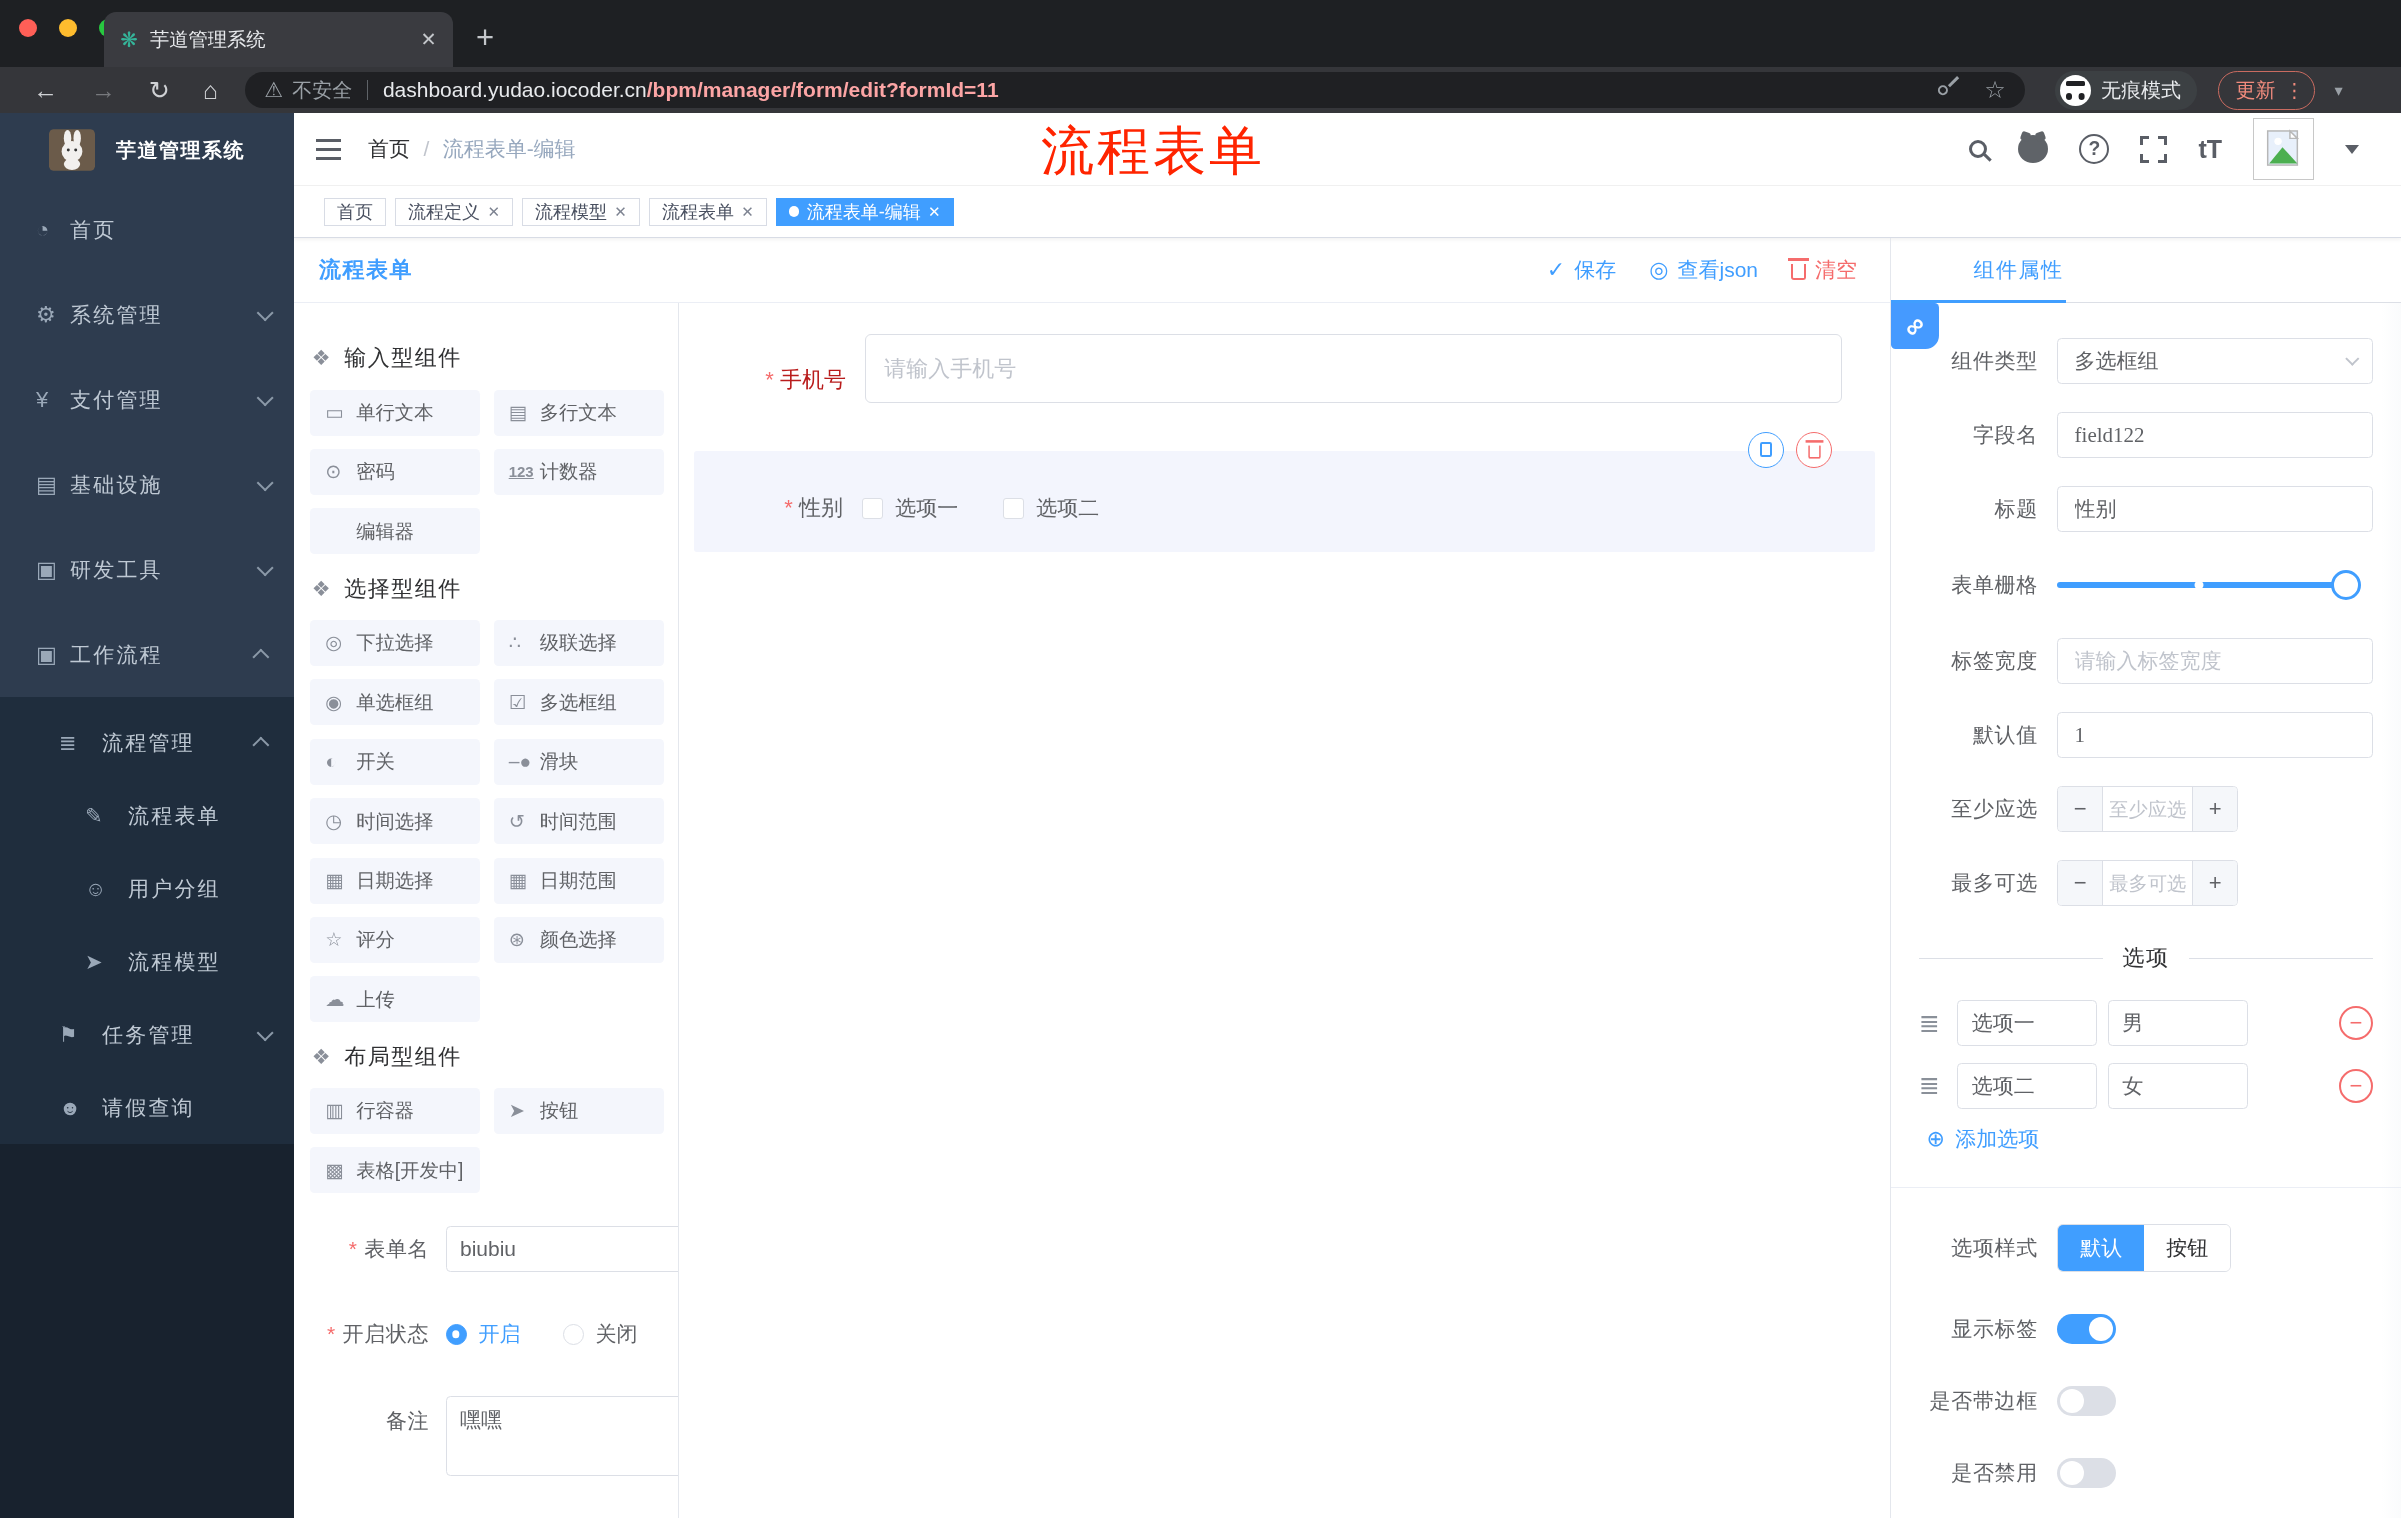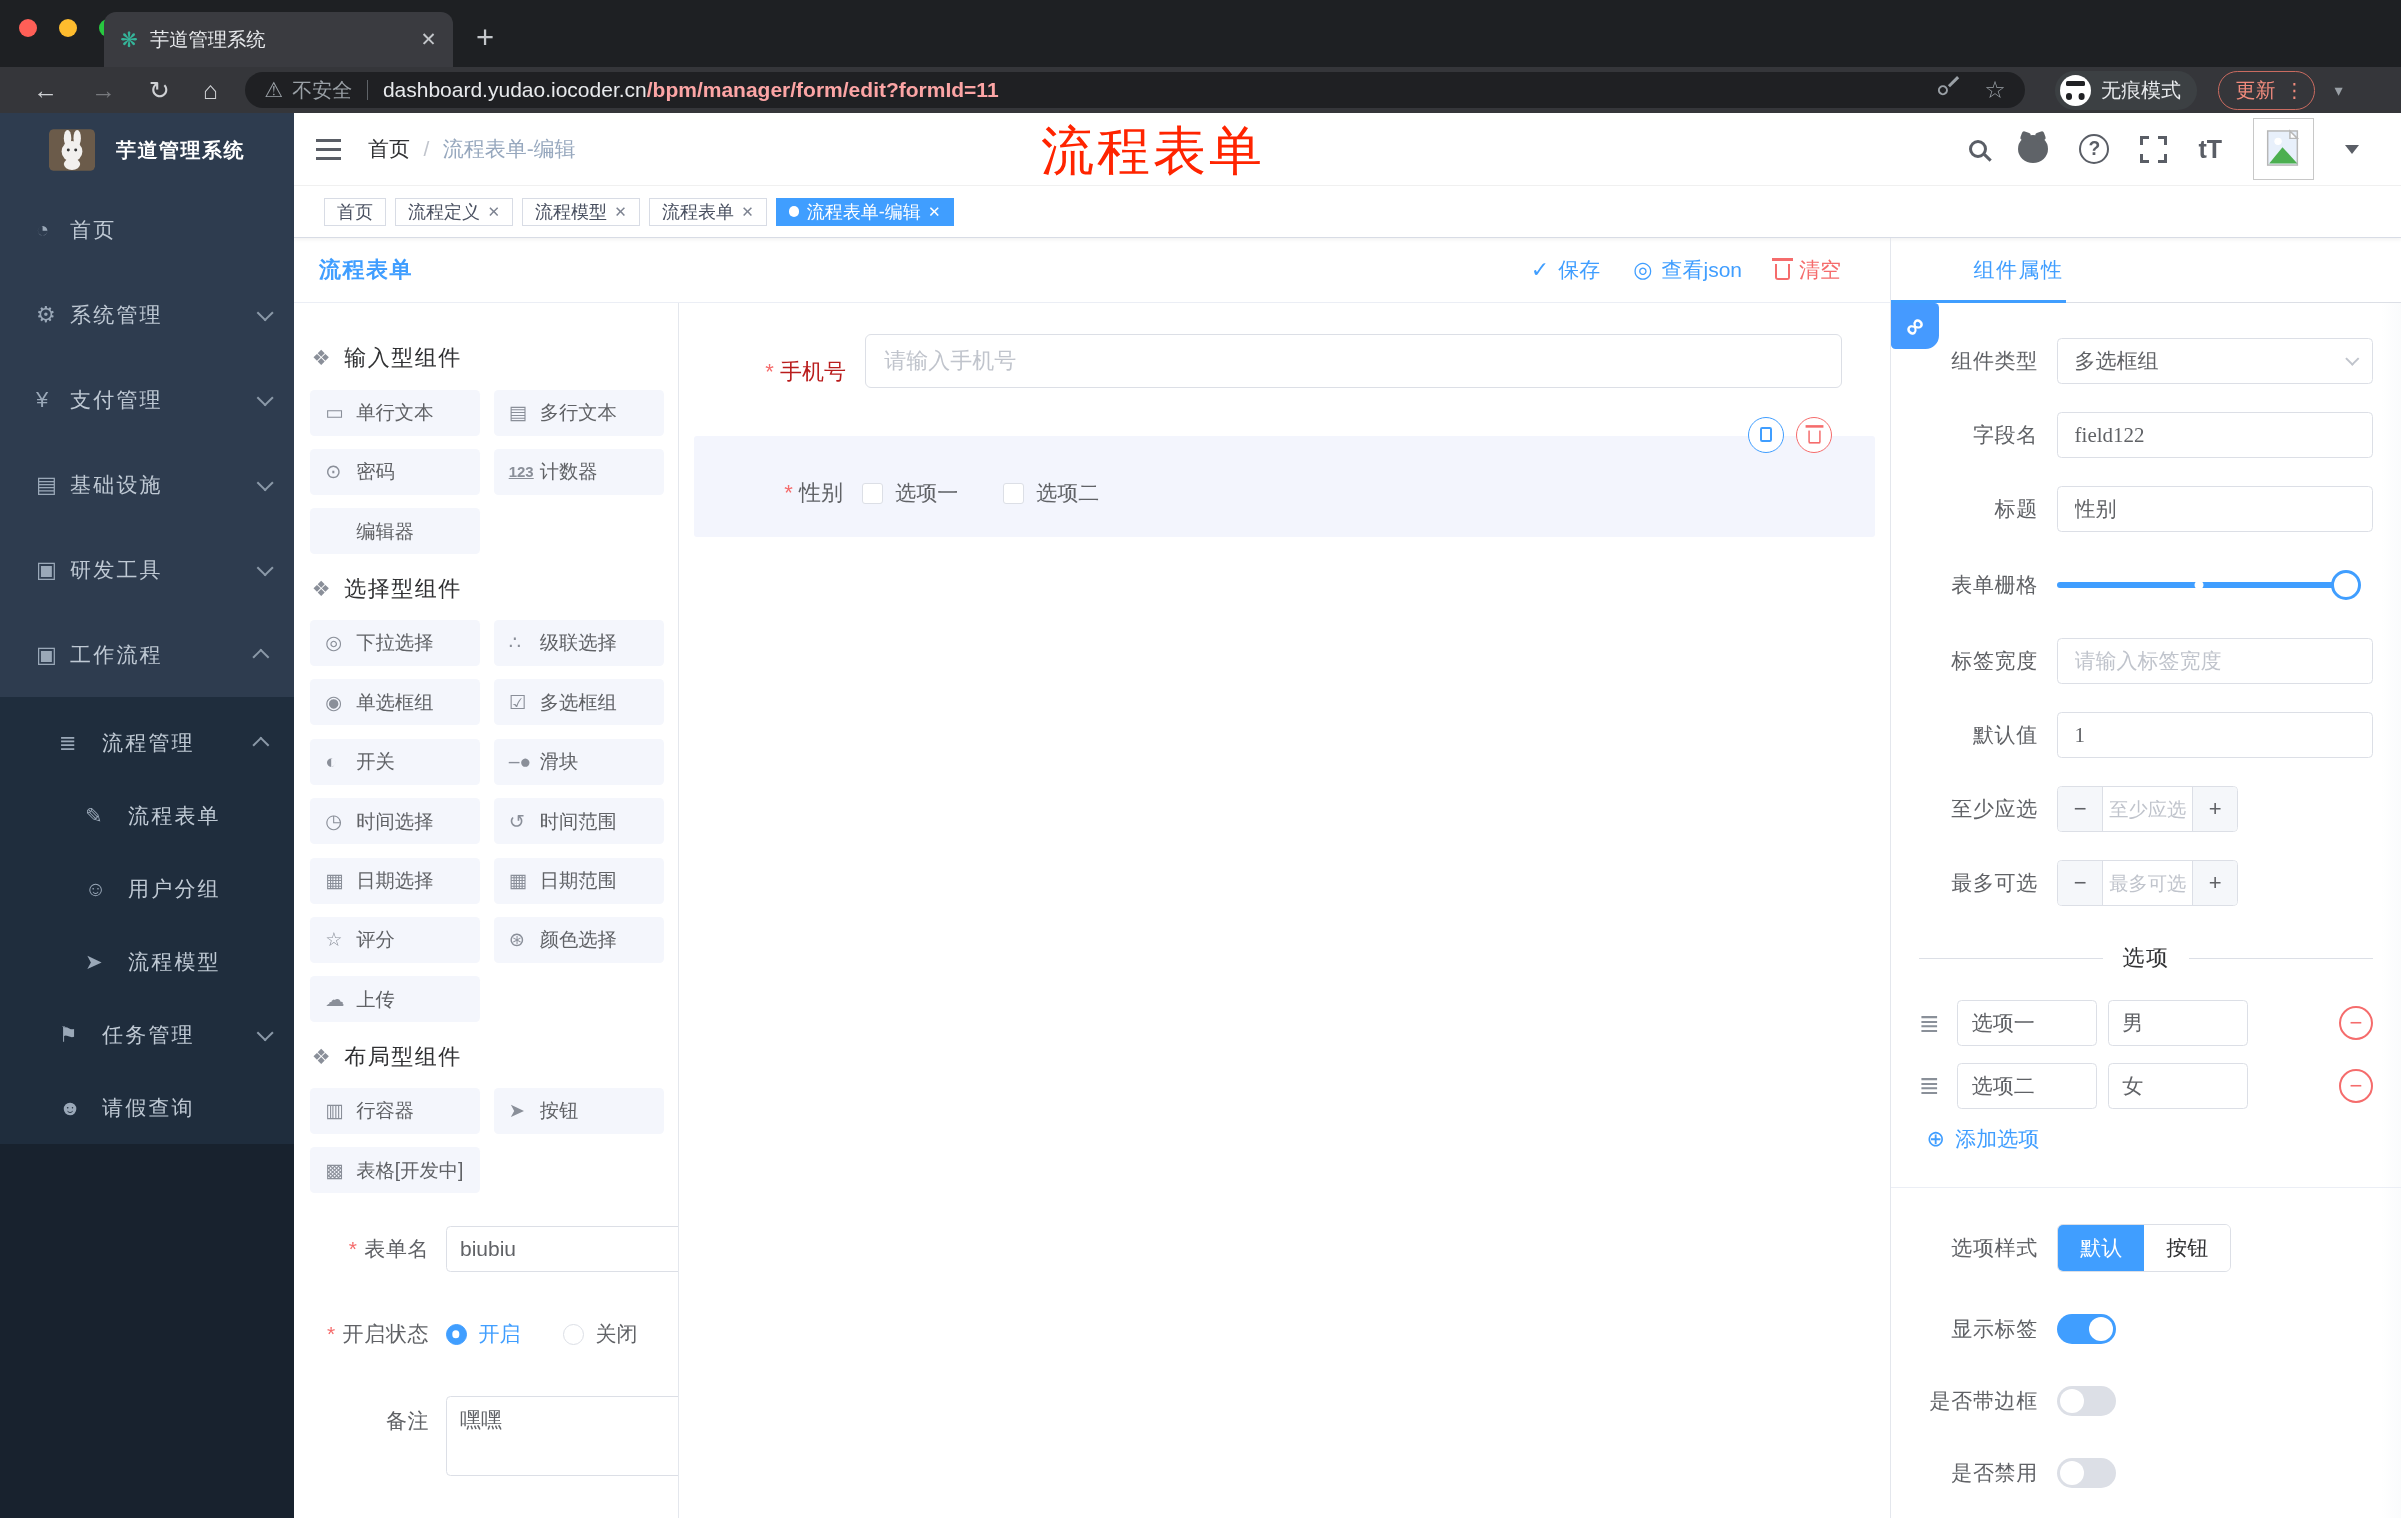--- a/index.html
+++ b/index.html
@@ -112,21 +112,21 @@
   .tag .x::before { content:"✕"; }
   .tag.active { background:#409eff; border-color:#409eff; color:#fff; }
   .tag.active .x { color:#fff; }
   .tag .dot { width:10.4px; height:10.4px; border-radius:50%; background:#fff; margin-right:7.4px; }
 
   
   .content { flex:1; display:flex; min-height:0; }
   .work { width:1597px; flex:none; display:flex; flex-direction:column; border-right:0.7px solid #e4e7ed; }
   .work-header { height:65px; flex:none; display:flex; align-items:center; border-bottom:0.7px solid #ebeef5; }
   .doc-title { color:#409eff; font-size:22px; font-weight:600; margin-left:25px; letter-spacing:1.5px; }
-  .wh-toolbar { margin-left:auto; display:flex; align-items:center; gap:33px; margin-right:49px; }
+  .wh-toolbar { margin-left:auto; display:flex; align-items:center; gap:33px; margin-right:33px; }
   .tb-btn { display:flex; align-items:center; gap:9px; font-size:21px; }
   .tb-btn.blue { color:#409eff; } .tb-btn.red { color:#f56c6c; }
   .tb-check::before { content:"✓"; font-size:22px; }
   .tb-eye::before { content:"◎"; font-size:22px; }
   .i-trash { width:15px; height:16.3px; border:2.2px solid currentColor; border-top:none;
     border-radius:0 0 3px 3px; position:relative; margin-top:4.5px; }
   .i-trash::before { content:""; position:absolute; top:-6px; left:-5.2px; right:-5.2px; height:3px; background:currentColor; }
 
   .work-body { flex:1; display:flex; min-height:0; }
 
@@ -157,21 +157,21 @@
   .radio { width:21px; height:21px; border-radius:50%; border:1.5px solid #dcdfe6; background:#fff; position:relative; }
   .radio.on { border-color:#409eff; background:#409eff; }
   .radio.on::after { content:""; position:absolute; left:50%; top:50%; width:7.4px; height:7.4px;
     background:#fff; border-radius:50%; transform:translate(-50%,-50%); }
   .radio-opt.on-label { color:#409eff; }
 
   
   .canvas { flex:1; min-width:0; padding-top:31px; position:relative; }
   .cv-row { display:flex; align-items:center; padding-right:48px; }
   .cv-label { flex:0 0 167px; text-align:right; font-size:22px; color:#b91c1c;margin-top:22px; }
-  .cv-input { flex:1; height:54px; margin-left:19.3px; border:0.7px solid #dcdfe6; border-radius:6px;
+  .cv-input { flex:1; height:69px; margin-left:19.3px; border:0.7px solid #dcdfe6; border-radius:6px;
     padding:12px 18px; font-size:22px; color:#1d4ed8; font-family:inherit; }
   .cv-input::placeholder, .txt-input::placeholder, .pr-input::placeholder { color:#c0c4cc; }
   .sel-block { position:relative; margin:48px 15px 0 15px; height:101px; background:#f3f5fd;
     border-radius:3px; padding-top:42px; }
   .blk-actions { position:absolute; top:-19.3px; right:43px; display:flex; gap:12px; }
   .circle-btn { width:36px; height:36px; border-radius:50%; background:#fff; border:1.5px solid;
     display:flex; align-items:center; justify-content:center; }
   .circle-btn.blue { border-color:#409eff; color:#409eff; }
   .circle-btn.red { border-color:#f56c6c; color:#f56c6c; }
   .i-copy { width:12px; height:15px; border:2.2px solid currentColor; border-radius:2.2px; position:relative; background:#fff; }

